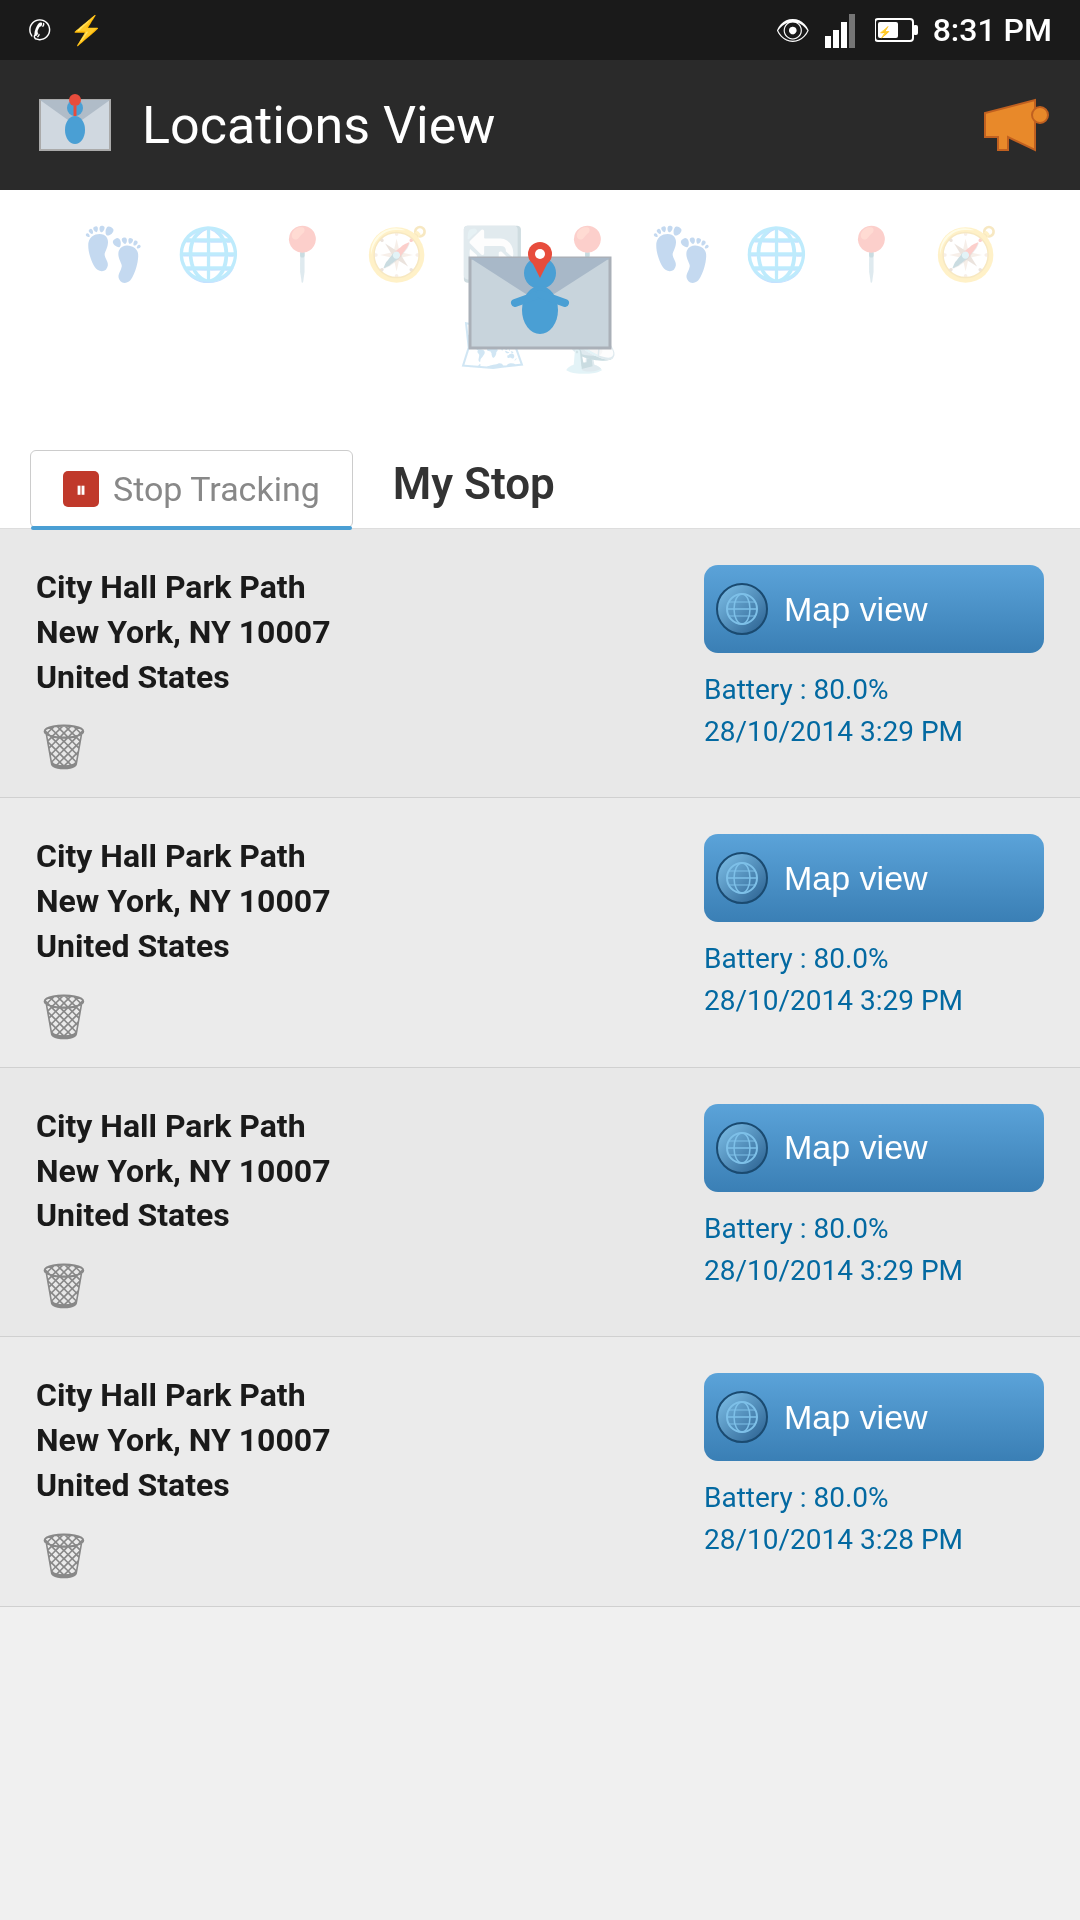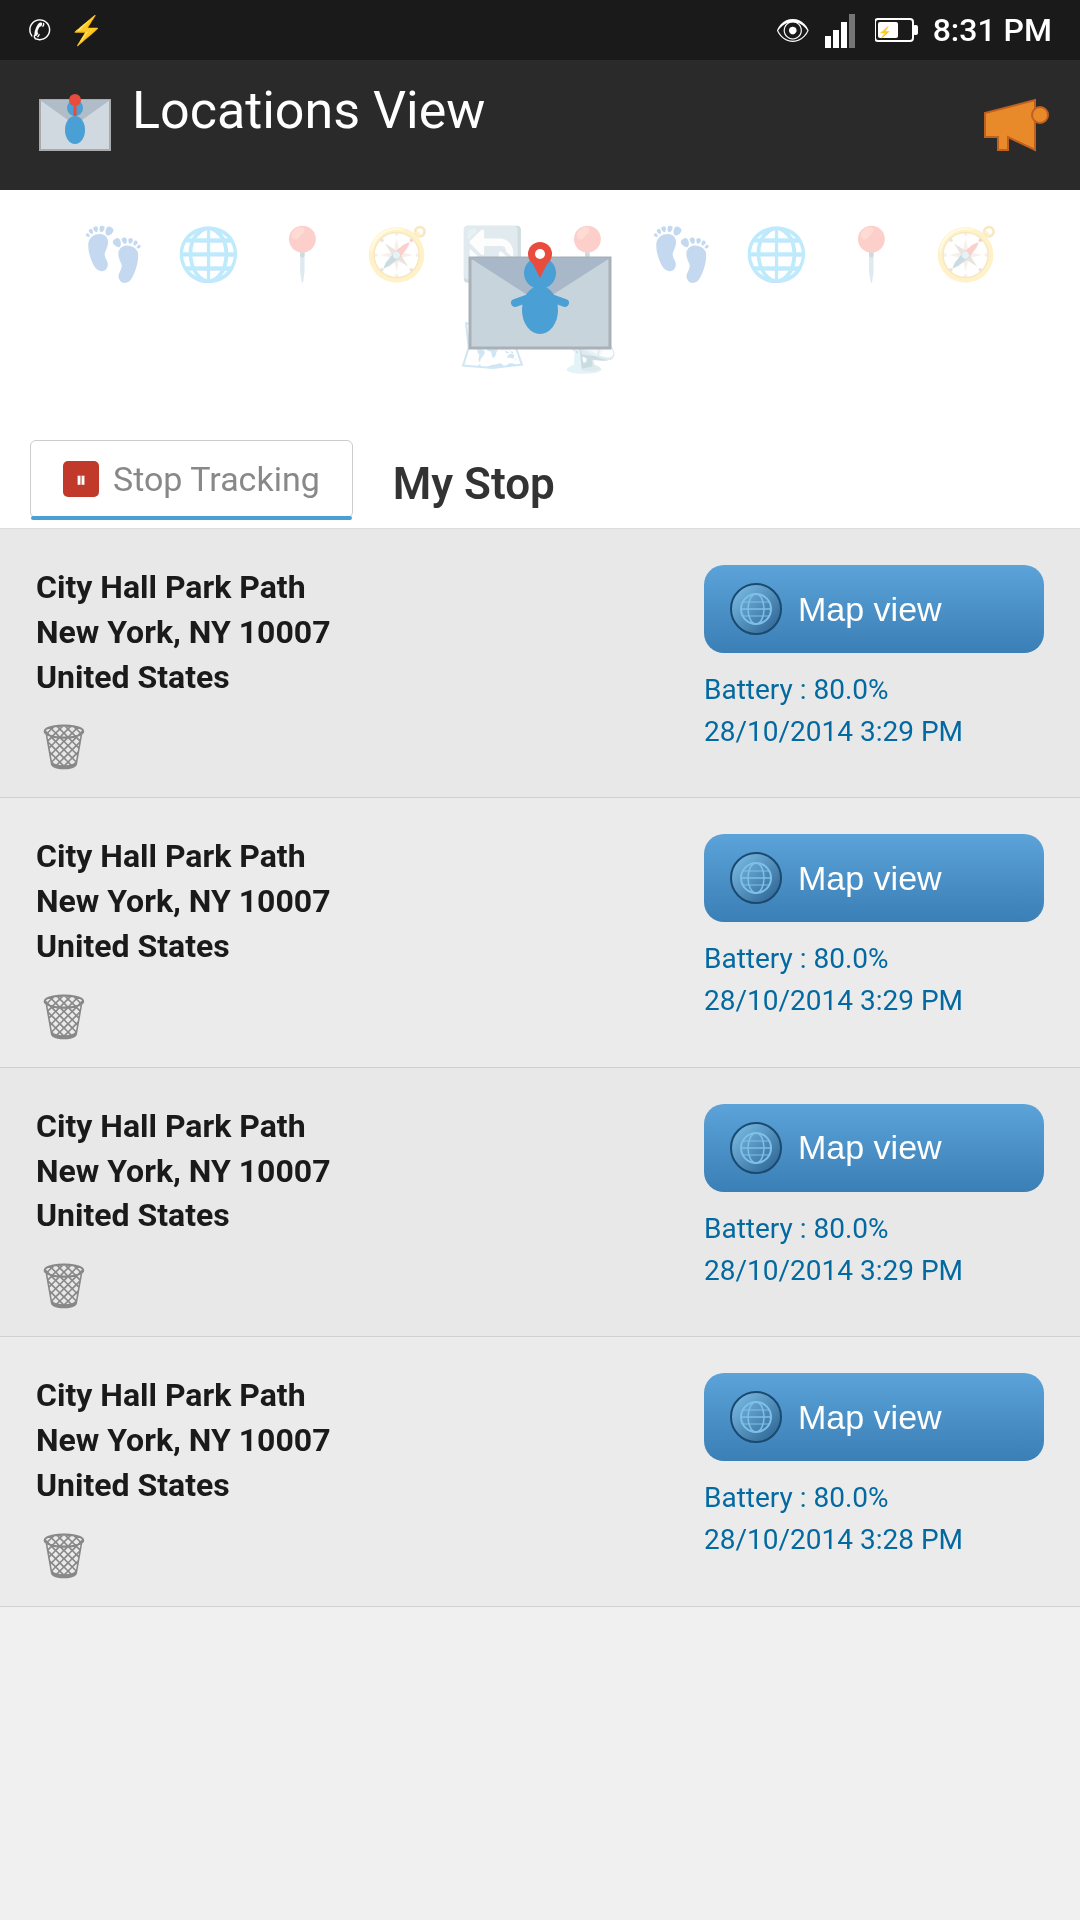--- a/index.html
+++ b/index.html
@@ -47,21 +47,22 @@
       width: 100%;
       height: 130px;
       background: #2a2a2a;
       display: flex;
       align-items: center;
       justify-content: space-between;
       padding: 0 30px;
     }
     .app-bar-left {
       display: flex;
-      gap: 12px;
+      align-items: center;
+      gap: 22px;
     }
     .app-bar-logo {
       width: 90px;
       height: 90px;
       position: relative;
     }
     .app-bar-title {
       color: #ffffff;
       font-size: 52px;
       font-weight: 400;
@@ -85,21 +86,21 @@
     .hero-center-logo {
       position: relative;
       z-index: 2;
     }
 
     
     .tabs-section {
       background: #fff;
       padding: 30px 30px 0 30px;
       display: flex;
-      align-items: flex-start;
+      align-items: flex-end;
       gap: 0;
       border-bottom: 1px solid #ddd;
     }
     .tab-stop-tracking {
       border: 1.5px solid #ccc;
       border-radius: 6px;
       padding: 18px 32px;
       display: flex;
       align-items: center;
       gap: 14px;
@@ -176,22 +177,22 @@
     .location-right {
       display: flex;
       flex-direction: column;
       align-items: flex-start;
       gap: 16px;
       min-width: 340px;
     }
     .map-view-btn {
       background: linear-gradient(180deg, #5ba3d9 0%, #3a7fb5 100%);
       border: none;
-      border-radius: 20px;
-      padding: 18px 26px;
+      border-radius: 14px;
+      padding: 18px 12px;
       display: flex;
       align-items: center;
       gap: 16px;
       cursor: pointer;
       width: 100%;
     }
     .map-btn-icon {
       width: 52px;
       height: 52px;
       border-radius: 50%;

